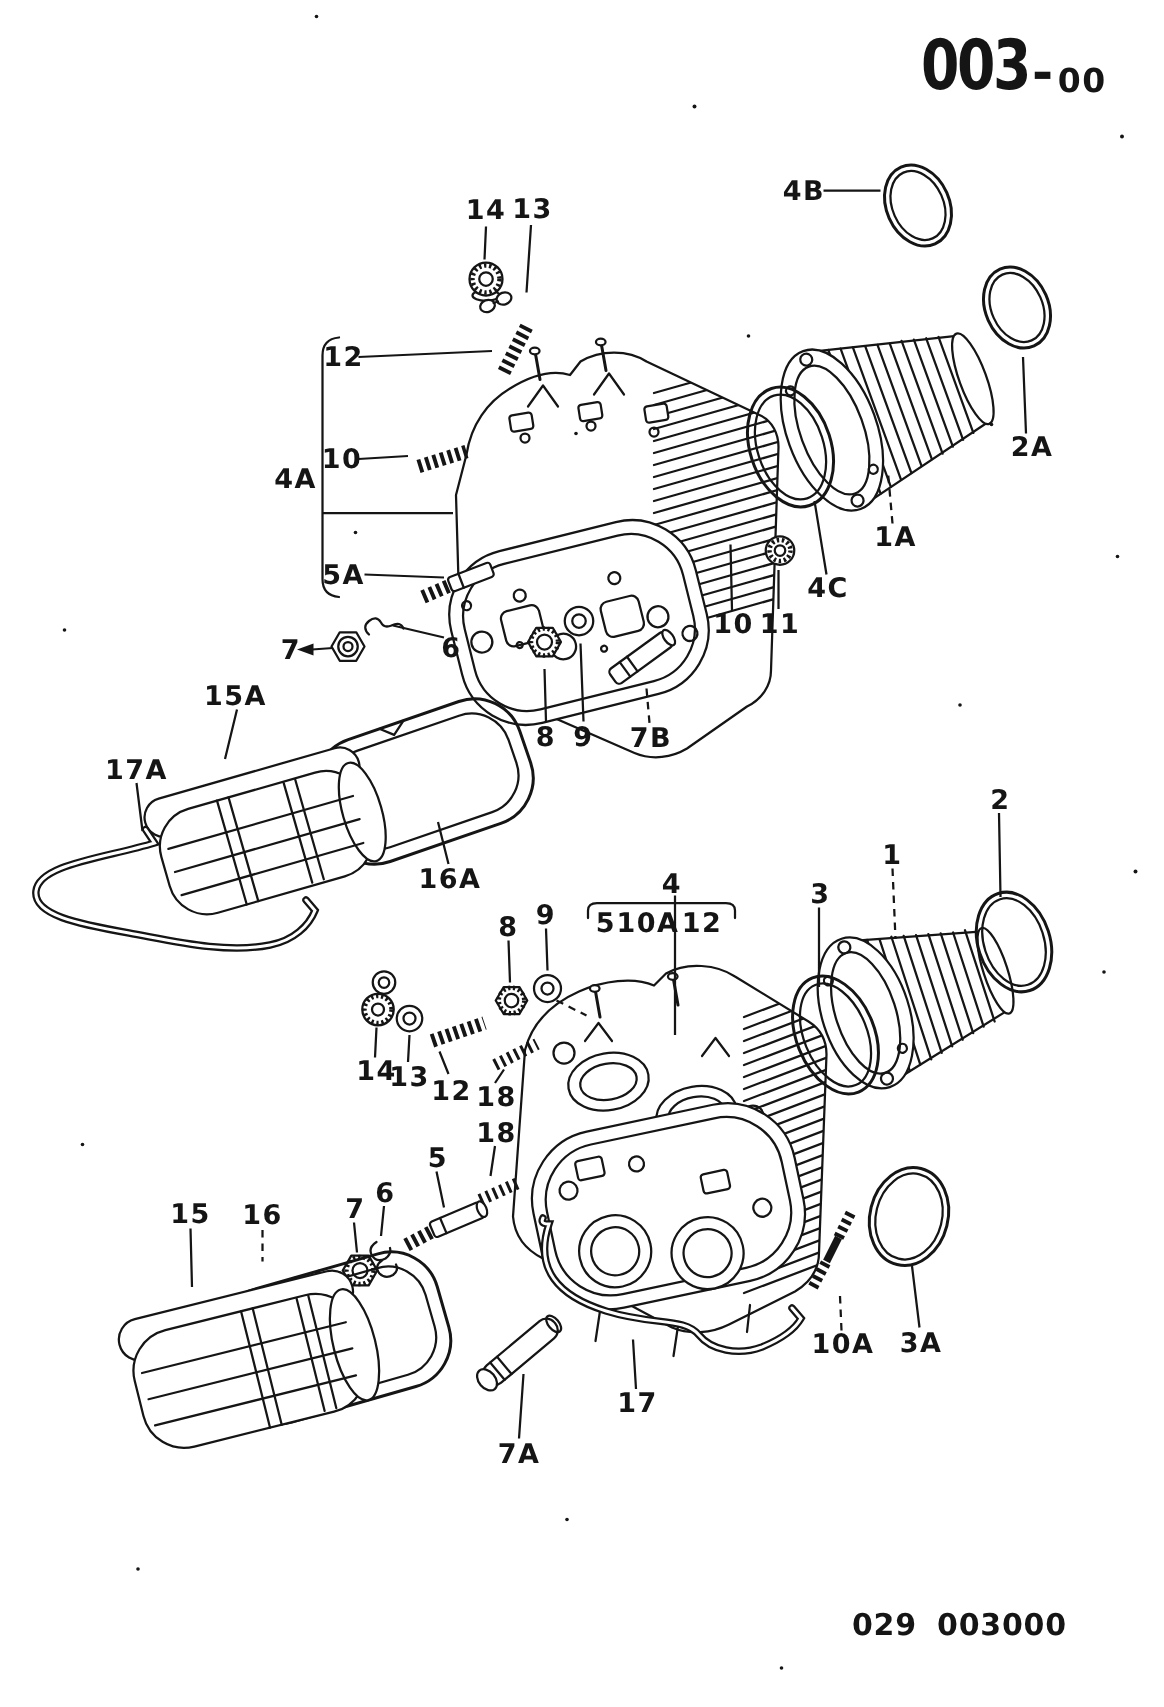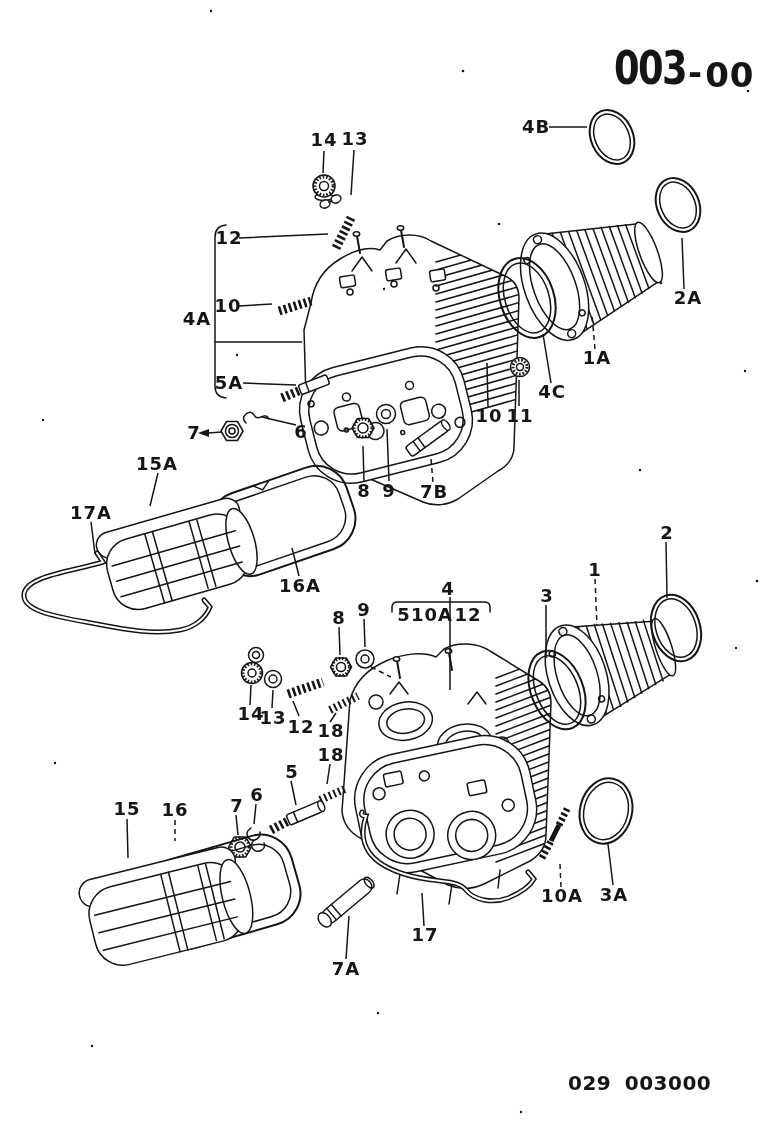--- a/index.html
+++ b/index.html
@@ -5,24 +5,24 @@
   html,body{margin:0;padding:0}
   body{
     width:776px;height:1138px;
     background:#fff;
     font-family:"DejaVu Sans","Liberation Sans",sans-serif;
     color:var(--ink,#151515);
   }
   .page{position:relative;width:776px;height:1138px;background:var(--paper,#ffffff);overflow:hidden}
   .art{position:absolute;left:0;top:0;width:776px;height:1138px}
 
-  .title{position:absolute;left:614px;top:44px;display:flex;align-items:center;line-height:1;white-space:nowrap}
+  .title{position:absolute;left:614px;top:20px;display:flex;align-items:flex-end;line-height:1;white-space:nowrap}
   .t-main{font-size:46px;font-weight:bold;letter-spacing:-2px;transform:scaleX(.8);transform-origin:left top}
   .t-sep{font-size:34px;font-weight:bold;margin:8px 3px 0 -16px}
-  .t-sub{font-size:34px;font-weight:bold;margin-top:14px;letter-spacing:1px}
+  .t-sub{font-size:22px;font-weight:bold;margin-top:14px;letter-spacing:1px}
 
   .footer{position:absolute;left:568px;top:1071px;font-size:20px;font-weight:bold;
           letter-spacing:.5px;word-spacing:6px}
 
   
   .s{fill:none;stroke:var(--ink,#151515);stroke-width:1.5;stroke-linecap:round;stroke-linejoin:round}
   .s2{stroke-width:2}
   .sw{fill:#ffffff;stroke:var(--ink,#151515);stroke-width:1.5;stroke-linejoin:round}
   .lead{fill:none;stroke:var(--ink,#151515);stroke-width:1.5}
   .dash{stroke-dasharray:5 4}

